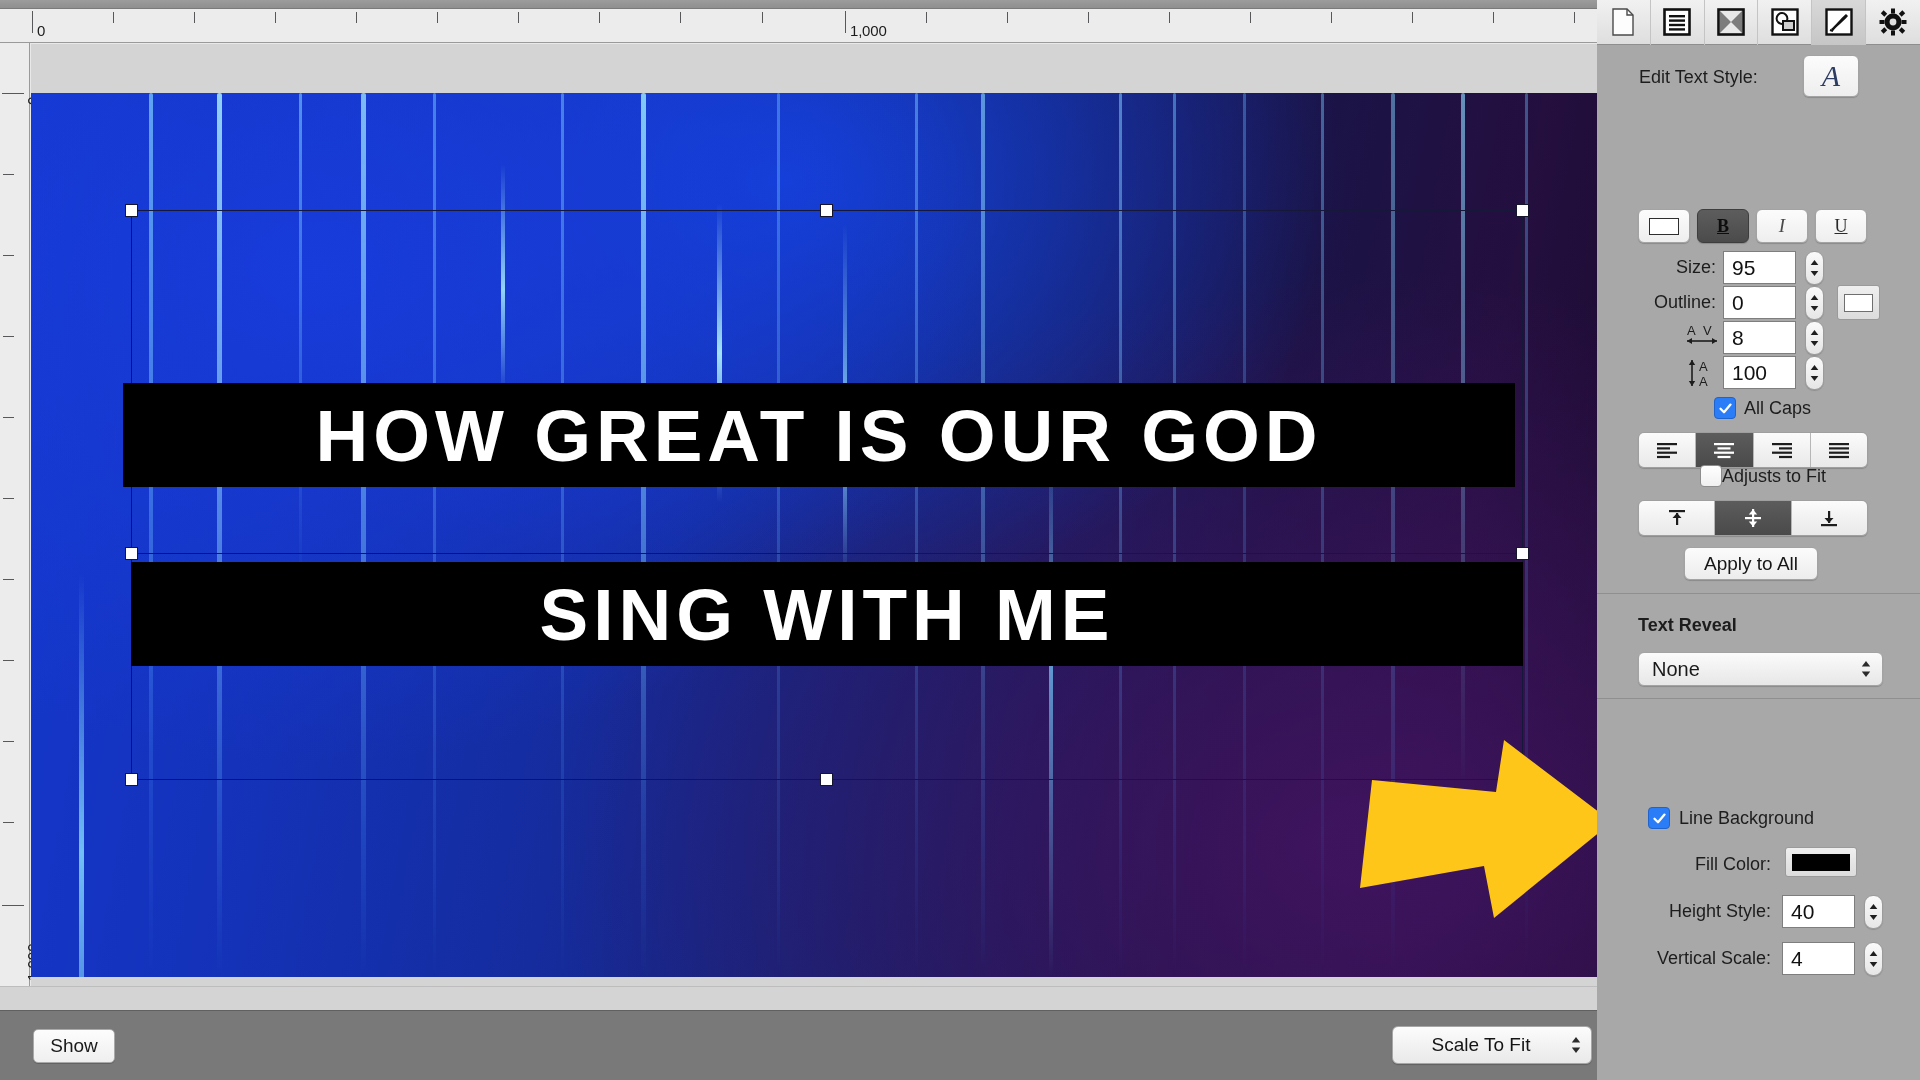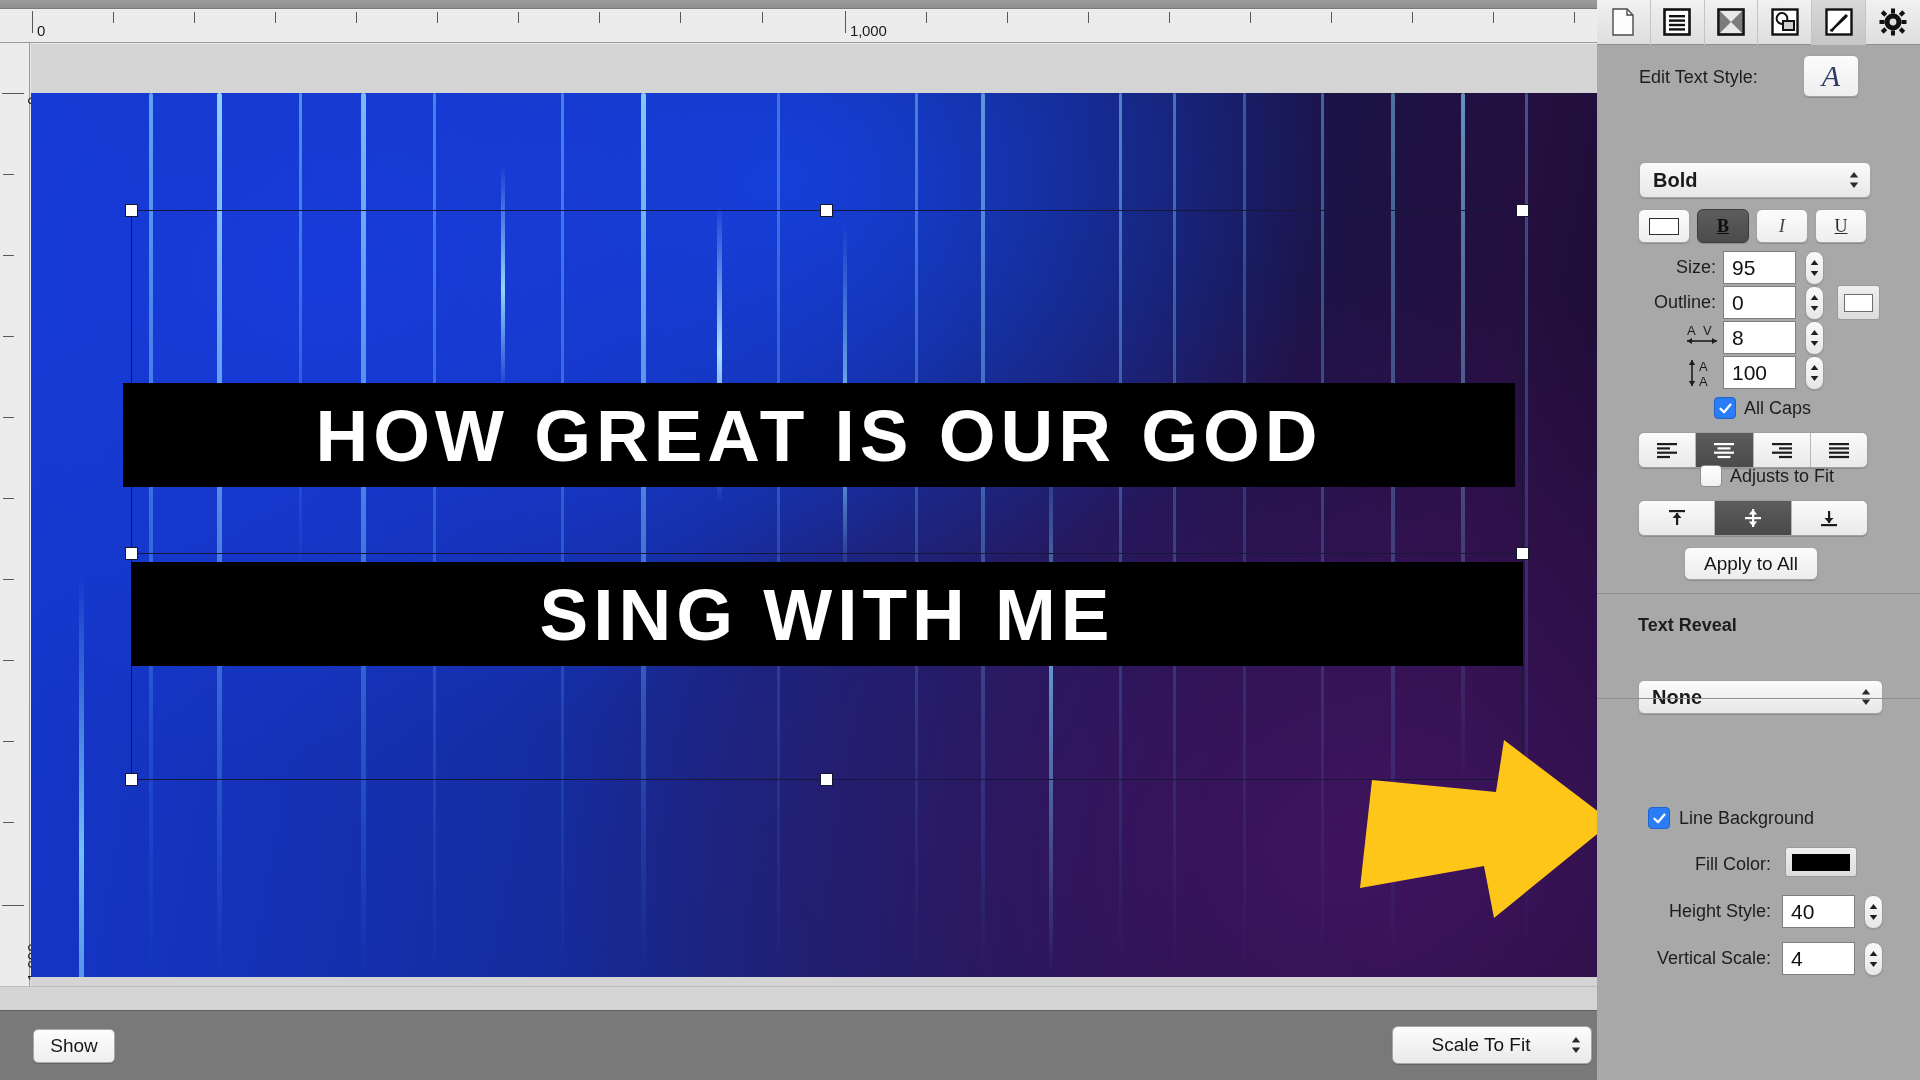--- a/index.html
+++ b/index.html
@@ -406,29 +406,20 @@
     <div class="panel-body">
 
       <div class="row" style="left:42px; top:22px;">
         <span class="lbl">Edit Text Style:</span>
       </div>
       <div class="stylebtn" style="left:206px; top:10px; width:56px; height:42px;">
         <span style="font-family:'Liberation Serif', serif; font-style:italic; font-size:30px; color:#2c3c62;">A</span>
       </div>
 
 
-      <div class="select" style="left:42px; top:117px; width:232px; height:36px;">
-        <span>Bold</span>
-        <span class="chev">
-          <svg width="12" height="20" viewBox="0 0 12 20">
-              <path d="M6 2 L10.2 7.6 L1.8 7.6 Z" fill="#2b2b2b"></path>
-              <path d="M6 18 L10.2 12.4 L1.8 12.4 Z" fill="#2b2b2b"></path>
-            </svg>
-        </span>
-      </div>
 
       <div class="stylebtn" style="left:41px; top:164px; width:52px; height:34px;">
         <div style="width:30px;height:17px;background:#fff;border:1.5px solid #2e2e2e;"></div>
       </div>
       <div class="stylebtn" style="left:100px; top:164px; width:52px; height:34px; background:linear-gradient(#5d5d5d,#4b4b4b); border-color:#3d3d3d;">
         <span style="font-weight:700;font-size:18px;color:#0d0d0d;text-decoration:underline;font-family:'Liberation Serif',serif;">B</span>
       </div>
       <div class="stylebtn" style="left:159px; top:164px; width:52px; height:34px;">
         <span style="font-style:italic;font-size:19px;color:#4a4a4a;font-family:'Liberation Serif',serif;">I</span>
       </div>
@@ -540,21 +531,21 @@
               <g fill="#1d1d1d">
                 <rect x="3" y="2" width="20" height="2.2"></rect>
                 <rect x="3" y="6.3" width="20" height="2.2"></rect>
                 <rect x="3" y="10.6" width="20" height="2.2"></rect>
                 <rect x="3" y="14.9" width="20" height="2.2"></rect>
               </g>
             </svg>
         </div>
       </div>
 
-      <div class="row" style="left:103px; top:420px; gap:8px;">
+      <div class="row" style="left:103px; top:420px; ">
         <span class="cbox"></span>
         <span class="lbl">Adjusts to Fit</span>
       </div>
 
       <div class="seg" style="left:41px; top:455px; width:230px;">
         <div>
           <svg width="24" height="20" viewBox="0 0 24 20">
               <g fill="#1d1d1d">
                 <rect x="4" y="2" width="16" height="2.2"></rect>
                 <rect x="11" y="5" width="2.2" height="12"></rect>
@@ -583,21 +574,21 @@
         </div>
       </div>
 
       <div class="panel-btn" style="left:87px; top:502px; width:134px; height:33px;">Apply to All</div>
 
       <div class="divider" style="top:548px;"></div>
 
       <div class="row" style="left:41px; top:570px;font-weight:bold;">
         <span class="lbl">Text Reveal</span>
       </div>
-      <div class="select" style="left:41px; top:635px; width:245px; height:34px; font-weight:700;">
+      <div class="select" style="left:41px; top:607px; width:245px; height:34px; font-weight:400;">
         <span>None</span>
         <span class="chev">
           <svg width="12" height="20" viewBox="0 0 12 20">
               <path d="M6 2 L10.2 7.6 L1.8 7.6 Z" fill="#2b2b2b"></path>
               <path d="M6 18 L10.2 12.4 L1.8 12.4 Z" fill="#2b2b2b"></path>
             </svg>
         </span>
       </div>
 
       <div class="divider" style="top:653px;"></div>

